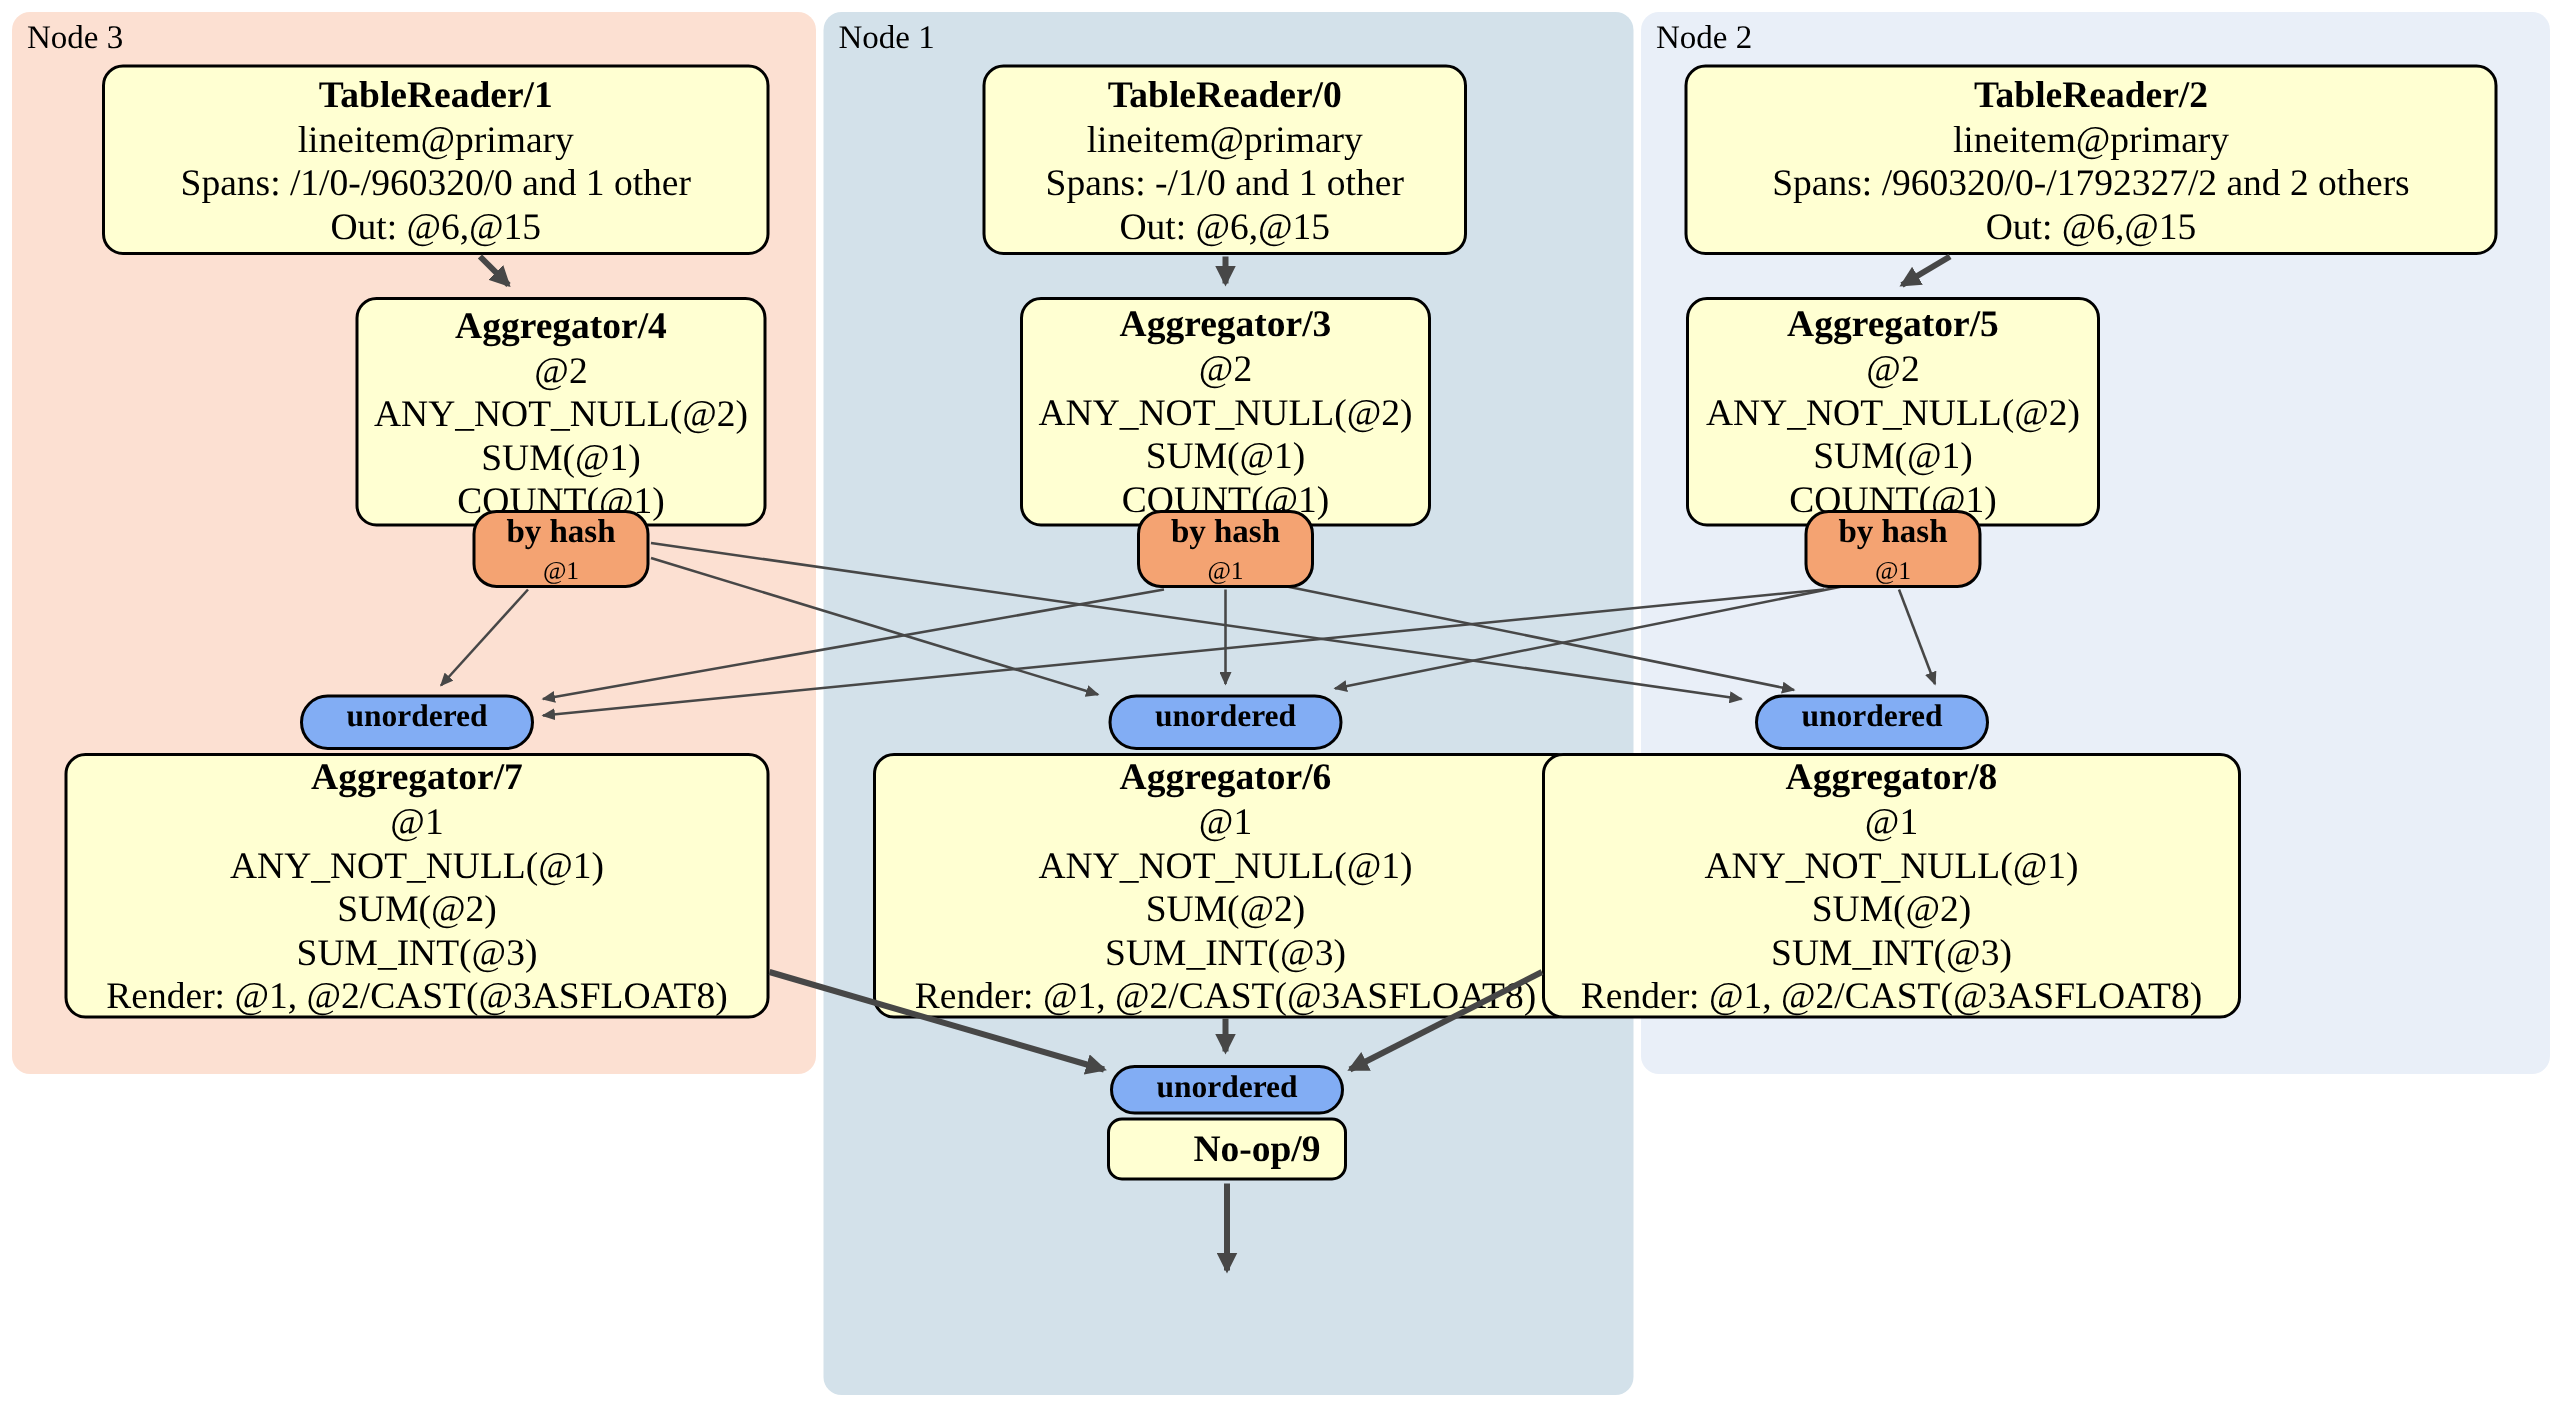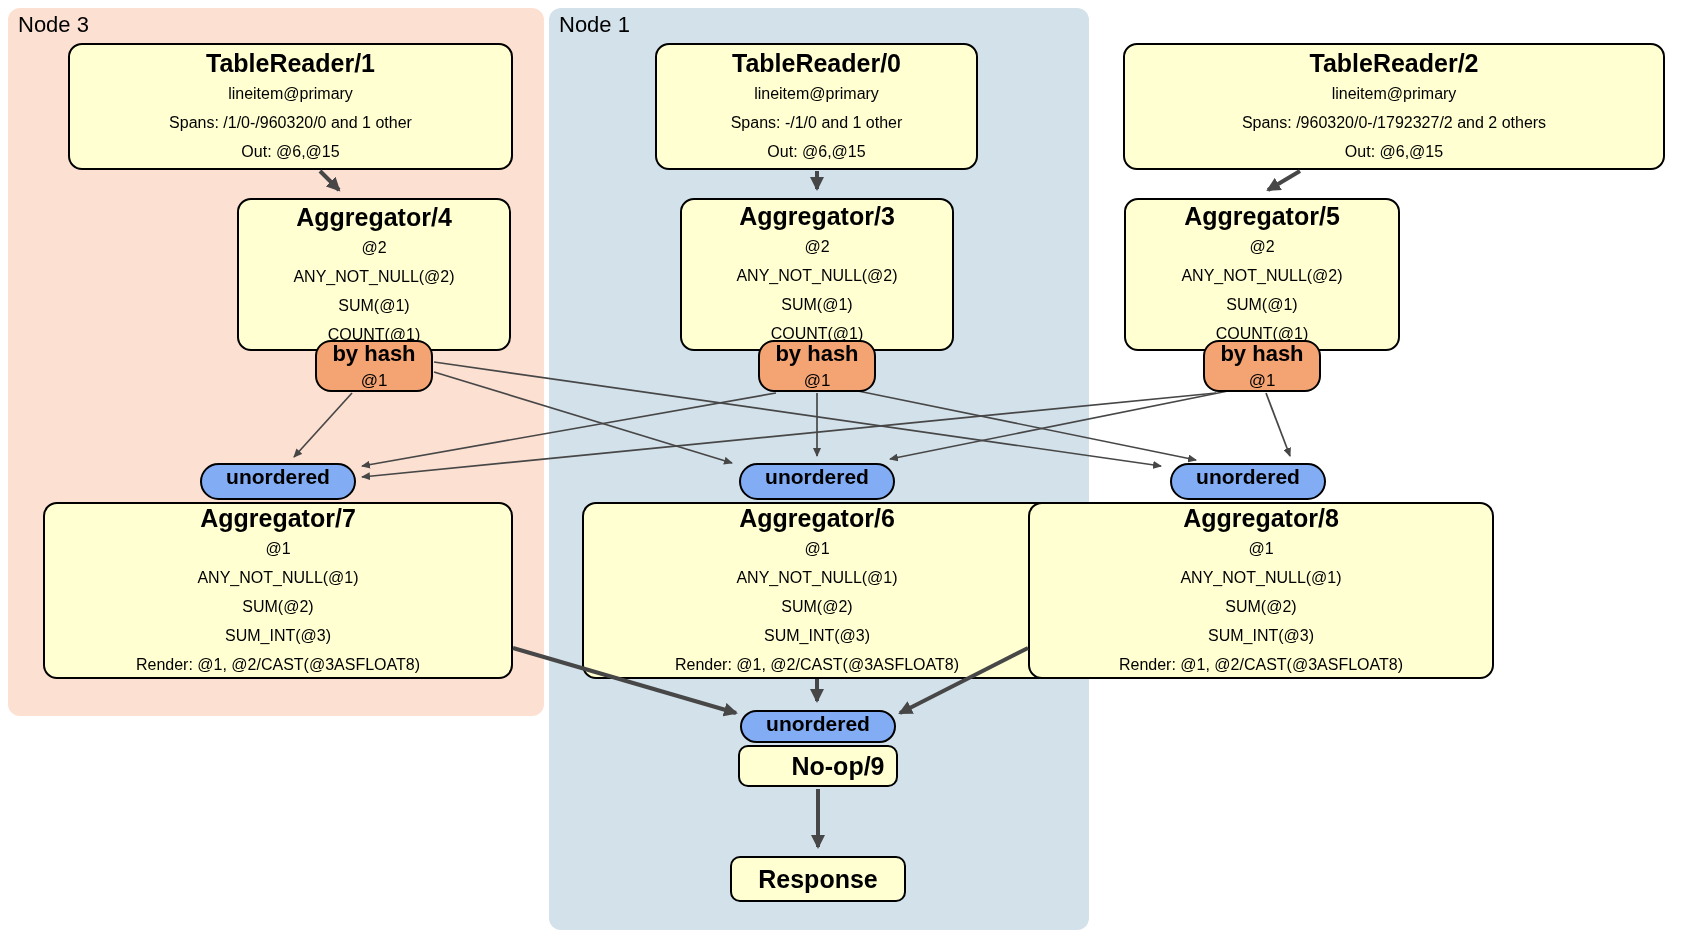--- a/index.html
+++ b/index.html
@@ -1,29 +1,29 @@
 <!DOCTYPE html>
 <html><head>
 <meta charset="utf-8">
 <style>
   html,body { margin:0; padding:0; background:#ffffff; }
   .canvas {
     position:relative; width:1708px; height:940px; overflow:hidden;
-    font-family:Liberation Sans, sans-serif; color:#000; background:#ffffff;
+    font-family:Liberation Serif, serif; color:#000; background:#ffffff;
   }
   .region { position:absolute; border-radius:12px; z-index:0; }
   .region-label { position:absolute; left:10px; top:4px; font-size:22px; color:#000; }
   .edges { position:absolute; left:0; top:0; z-index:2; pointer-events:none; }
   .box {
     position:absolute; background:#ffffd2; border:2px solid #000; border-radius:14px;
     display:flex; flex-direction:column; align-items:center; justify-content:center;
     text-align:center; box-sizing:border-box; z-index:1;
   }
   .box-title { font-weight:bold; font-size:25px; line-height:31px; white-space:nowrap; }
-  .box-line  { font-size:16px; line-height:29px; white-space:nowrap; }
+  .box-line  { font-size:25px; line-height:29px; white-space:nowrap; }
   .badge {
     position:absolute; border:2px solid #000; box-sizing:border-box; z-index:3;
     display:flex; flex-direction:column; align-items:center; justify-content:space-between;
     text-align:center;
   }
   .byhash { background:#f4a372; border-radius:16px; }
   .byhash-label { font-weight:bold; font-size:22px; line-height:24px; }
   .byhash-sub { font-size:17px; line-height:19px; }
   .unordered { background:#82adf4; border-radius:19px; font-weight:bold; font-size:21px; }
   .endbox { z-index:3; }
@@ -32,20 +32,23 @@
 </head>
 <body>
 
 <div class="canvas">
 
   <div class="region" style="left:8px; top:8px; width:536px; height:708px; background:#fce0d2;">
     <span class="region-label">Node 3</span>
   </div>
   <div class="region" style="left:549px; top:8px; width:540px; height:922px; background:#d3e1ea;">
     <span class="region-label">Node 1</span>
+  </div>
+  <div class="region" style="left:1094px; top:8px; width:606px; height:708px; background:#e9eff8;">
+    <span class="region-label">Node 2</span>
   </div>
 
   <div class="box" style="left:68px; top:43px; width:445px; height:127px;">
     <span class="box-title">TableReader/1</span>
     <span class="box-line">lineitem@primary</span>
     <span class="box-line">Spans: /1/0-/960320/0 and 1 other</span>
     <span class="box-line">Out: @6,@15</span>
   </div>
   <div class="box" style="left:655px; top:43px; width:323px; height:127px;">
     <span class="box-title">TableReader/0</span>
@@ -160,17 +163,14 @@
   <div class="badge unordered" style="left:1170px; top:463px; width:156px; height:37px;">
     <span>unordered</span>
   </div>
   <div class="badge unordered" style="left:740px; top:710px; width:156px; height:33px;">
     <span>unordered</span>
   </div>
 
   <div class="box endbox" style="left:738px; top:745px; width:160px; height:42px; border-radius:10px;padding-left:40px;">
     <span class="box-title">No-op/9</span>
   </div>
-  <div class="box endbox" style="left:730px; top:856px; width:176px; height:46px; border-radius:10px;">
-    <span class="box-title">Response</span>
-  </div>
 
 </div>
 
 </body></html>

